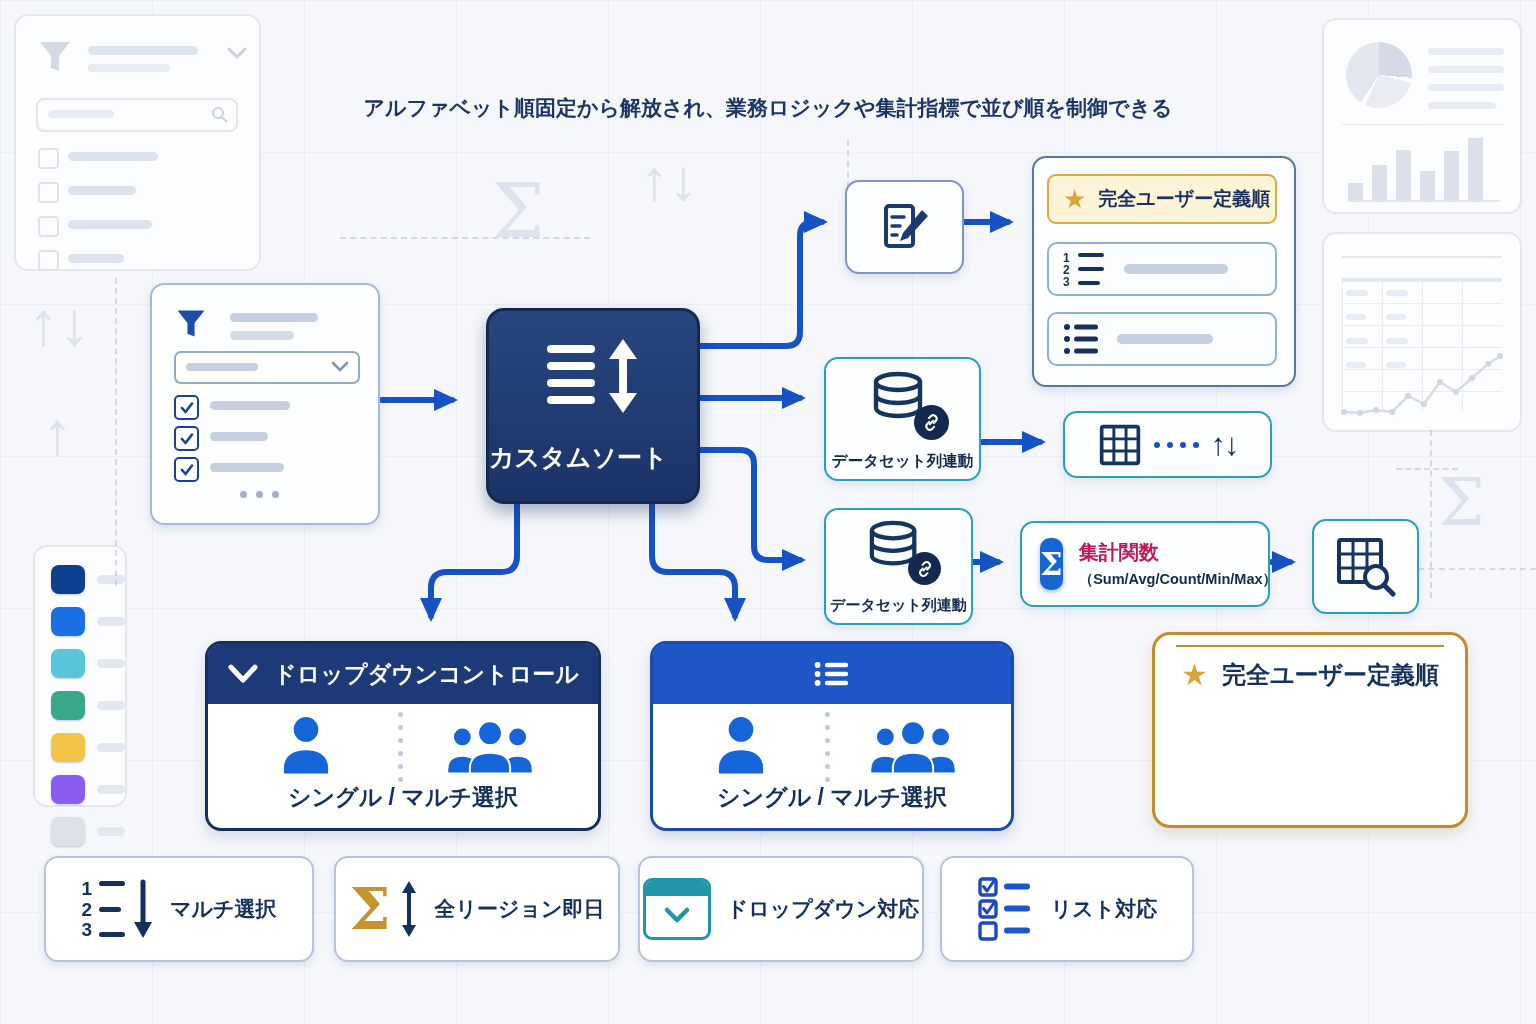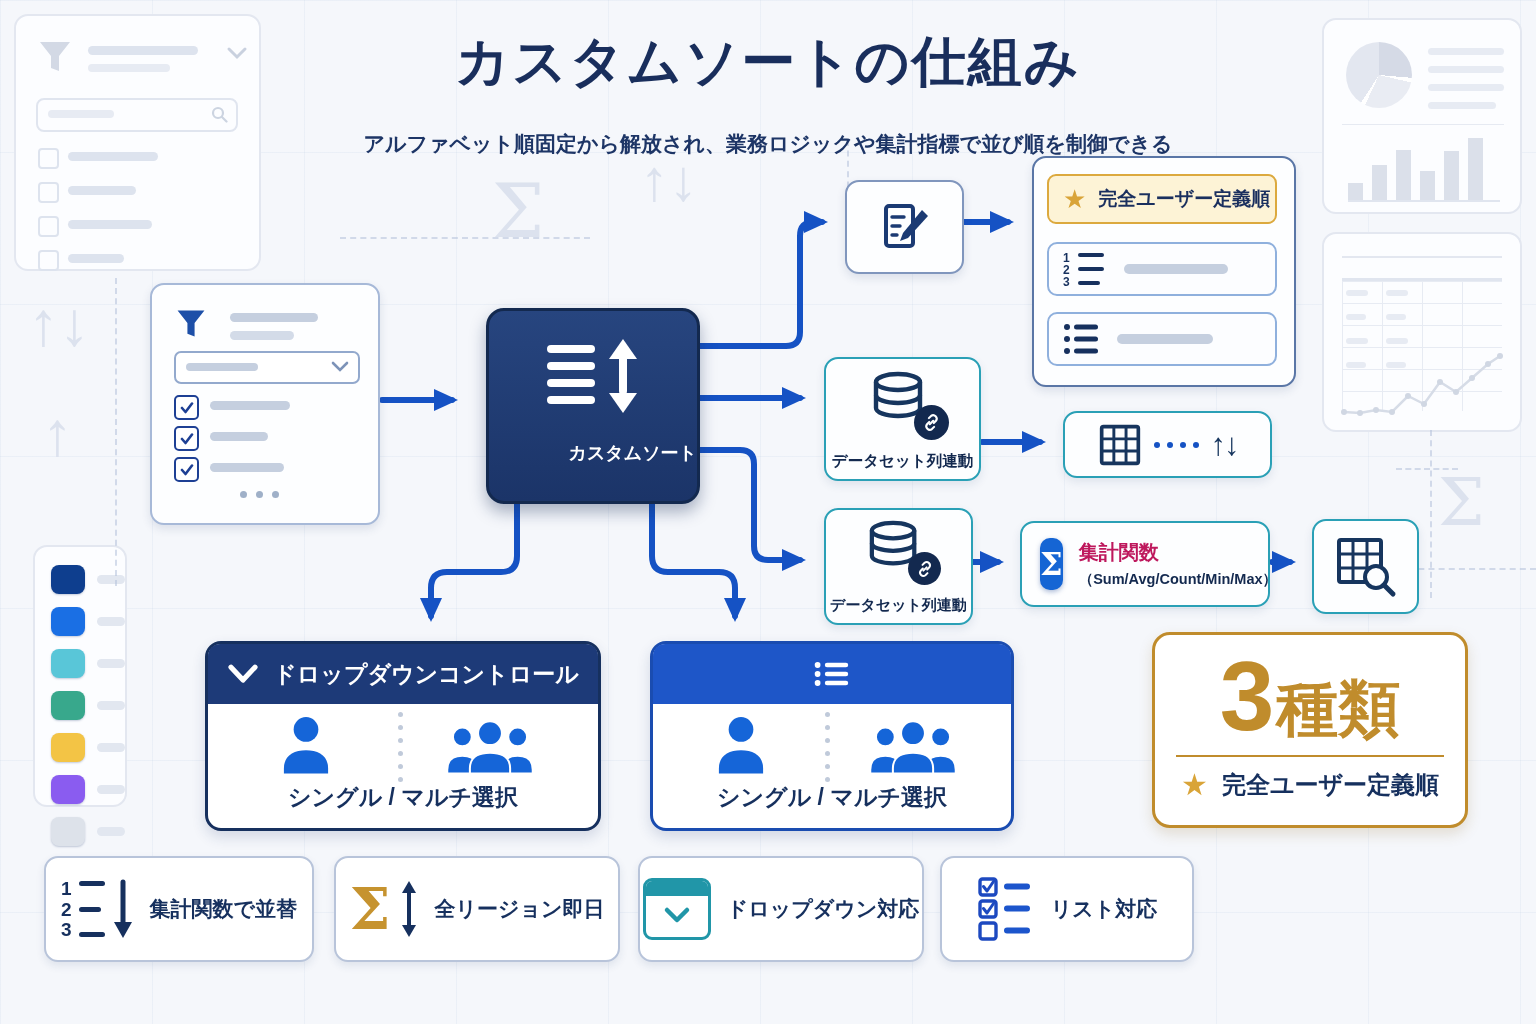--- a/index.html
+++ b/index.html
@@ -9,21 +9,21 @@
     background-image:
       linear-gradient(rgba(200,212,232,0.22) 1px, transparent 1px),
       linear-gradient(90deg, rgba(200,212,232,0.22) 1px, transparent 1px);
     background-size:152px 152px;
     font-family:"Liberation Sans","DejaVu Sans",sans-serif;
     color:#1a2f5e;
   }
   .abs{position:absolute;}
   
   .title{left:0;right:0;top:26px;text-align:center;font-size:54px;font-weight:900;letter-spacing:2px;color:#192e5c;}
-  .subtitle{left:0;right:0;top:94px;text-align:center;font-size:21px;font-weight:800;color:#1d3566;margin-top:36px;}
+  .subtitle{left:0;right:0;top:94px;text-align:center;font-size:21px;font-weight:800;color:#1d3566;}
   
   .ghost{color:#dce2ee;}
   .ghost-panel{background:#fcfdff;border:2px solid #e3e7f0;border-radius:14px;}
   .gbar{background:#dde3ee;border-radius:5px;}
   .gbar2{background:#e7ebf3;border-radius:5px;}
   .dashseg{border-color:rgba(178,193,218,0.55)!important;}
   .dash-v{border-left:2px dashed;}
   .dash-h{border-top:2px dashed;}
   
   .white-box{background:#fdfeff;border:2px solid #8096bd;border-radius:14px;box-shadow:0 4px 10px rgba(30,55,110,0.12);}
@@ -162,21 +162,20 @@
   <div class="abs ghost" style="left:640px;top:146px;font-size:58px;"><span>↑</span><span>↓</span></div>
   <div class="abs ghost" style="left:1438px;top:464px;font-size:66px;font-family:'DejaVu Serif',serif;"><span>Σ</span></div>
 
   <div class="abs dash-v dashseg" style="left:115px;top:278px;height:308px;"></div>
   <div class="abs dash-v dashseg" style="left:847px;top:140px;height:110px;"></div>
   <div class="abs dash-h dashseg" style="left:340px;top:237px;width:250px;"></div>
   <div class="abs dash-v dashseg" style="left:1430px;top:430px;height:168px;"></div>
   <div class="abs dash-h dashseg" style="left:1396px;top:468px;width:62px;"></div>
   <div class="abs dash-h dashseg" style="left:1398px;top:568px;width:138px;"></div>
 
-  <div class="abs title">カスタムソートの仕組み</div>
   <div class="abs subtitle">アルファベット順固定から解放され、業務ロジックや集計指標で並び順を制御できる</div>
 
   <svg class="abs" style="left:0;top:0;pointer-events:none;" width="1536" height="1024" viewBox="0 0 1536 1024">
     <defs>
       <marker id="ah" markerUnits="userSpaceOnUse" markerWidth="26" markerHeight="26" refX="18" refY="11" orient="auto">
         <path d="M0 0 L24 11 L0 22 Z" fill="#1552c4"></path>
       </marker>
     </defs>
     <g fill="none" stroke="#1552c4" stroke-width="6" stroke-linecap="round" stroke-linejoin="round">
       <path d="M382 400 H452" marker-end="url(#ah)"></path>
@@ -236,21 +235,21 @@
         <rect x="6" y="25" width="48" height="8" rx="4"></rect>
         <rect x="6" y="42" width="48" height="8" rx="4"></rect>
         <rect x="6" y="59" width="48" height="8" rx="4"></rect>
       </g>
       <g fill="#ffffff">
         <rect x="78" y="18" width="8" height="40" rx="4"></rect>
         <polygon points="82,2 68,22 96,22"></polygon>
         <polygon points="82,76 68,56 96,56"></polygon>
       </g>
     </svg>
-    <div class="abs" style="left:0;right:0;top:130px;text-align:right;font-size:18px;font-weight:900;color:#ffffff;">カスタムソート</div>
+    <div class="abs" style="left:0;right:0;top:130px;text-align:left;font-size:25px;font-weight:900;color:#ffffff;">カスタムソート</div>
   </div>
 
   <div class="abs white-box" style="left:845px;top:180px;width:115px;height:90px;">
     <svg class="abs" style="left:33px;top:20px;" width="50" height="50" viewBox="0 0 50 50">
       <rect x="6" y="4" width="27" height="40" rx="3" fill="none" stroke="#1b3a73" stroke-width="4"></rect>
       <line x1="12" y1="15" x2="24" y2="15" stroke="#1b3a73" stroke-width="3.4" stroke-linecap="round"></line>
       <line x1="12" y1="24" x2="20" y2="24" stroke="#1b3a73" stroke-width="3.4" stroke-linecap="round"></line>
       <line x1="12" y1="33" x2="17" y2="33" stroke="#1b3a73" stroke-width="3.4" stroke-linecap="round"></line>
       <path d="M42 8 L48 14 L28 36 L20 39 L23 31 Z" fill="#1b3a73"></path>
     </svg>
@@ -432,23 +431,20 @@
             <path d="M45 42 v-3 c0-8 5.5-11 12-11 s12 3 12 11 v3 z"></path>
           <circle cx="35" cy="10" r="9.5"></circle>
             <path d="M19 42 v-4 c0-9 7-12.5 16-12.5 s16 3.5 16 12.5 v4 z"></path>
         </g>
       </svg>
     </div>
     <div style="text-align:center;font-size:23px;font-weight:900;color:#16305e;">シングル / マルチ選択</div>
   </div>
 
   <div class="abs" style="left:1152px;top:632px;width:310px;height:190px;background:#ffffff;border:3px solid #c08c2c;border-radius:18px;box-shadow:0 6px 14px rgba(140,100,30,0.18);">
-    <div style="text-align:center;margin-top:12px;color:#c08c2c;font-weight:900;line-height:1;">
-      <span style="font-size:98px;letter-spacing:2px;">3</span><span style="font-size:62px;">種類</span>
-    </div>
     <div style="margin:10px auto 0;width:268px;border-top:2.5px solid #c08c2c;"></div>
     <div style="display:flex;align-items:center;justify-content:center;gap:14px;margin-top:12px;">
       <span class="star" style="font-size:30px;line-height:1;">★</span>
       <span style="font-size:24px;font-weight:900;color:#16305e;">完全ユーザー定義順</span>
     </div>
   </div>
 
   <div class="abs feature-card" style="left:44px;top:856px;width:266px;height:102px;">
     <div style="display:flex;align-items:center;gap:7px;">
       <div class="num-col" style="height:60px;font-size:19px;line-height:1;">
@@ -459,21 +455,21 @@
       <div class="bar-col" style="height:56px;">
           <i style="width:26px;height:5px;"></i>
           <i style="width:22px;height:5px;"></i>
           <i style="width:26px;height:5px;"></i>
         </div>
       <svg width="22" height="62" viewBox="0 0 22 62">
           <line x1="11" y1="4" x2="11" y2="46" stroke="#16305e" stroke-width="5" stroke-linecap="round"></line>
           <polygon points="11,60 2,44 20,44" fill="#16305e"></polygon>
         </svg>
     </div>
-    <span class="feature-label">集計関数で並替</span>
+    <span class="feature-label">マルチ選択</span>
   </div>
 
   <div class="abs feature-card" style="left:334px;top:856px;width:282px;height:102px;">
     <div style="display:flex;align-items:center;gap:8px;">
       <span style="font-size:58px;font-weight:900;color:#c6932f;font-family:'DejaVu Serif',serif;line-height:1;">Σ</span>
       <svg width="20" height="60" viewBox="0 0 20 60">
           <line x1="10" y1="12" x2="10" y2="48" stroke="#16305e" stroke-width="4" stroke-linecap="round"></line>
           <polygon points="10,2 3,14 17,14" fill="#16305e"></polygon>
           <polygon points="10,58 3,46 17,46" fill="#16305e"></polygon>
         </svg>

